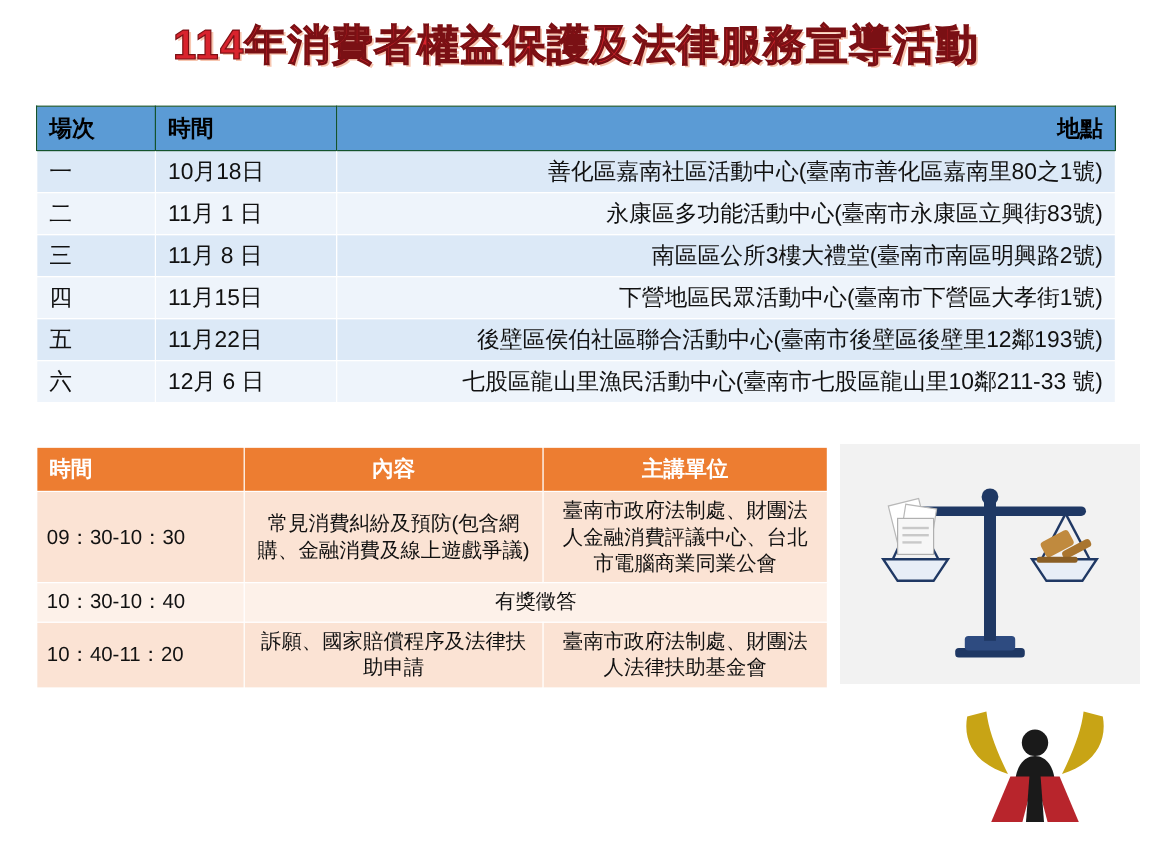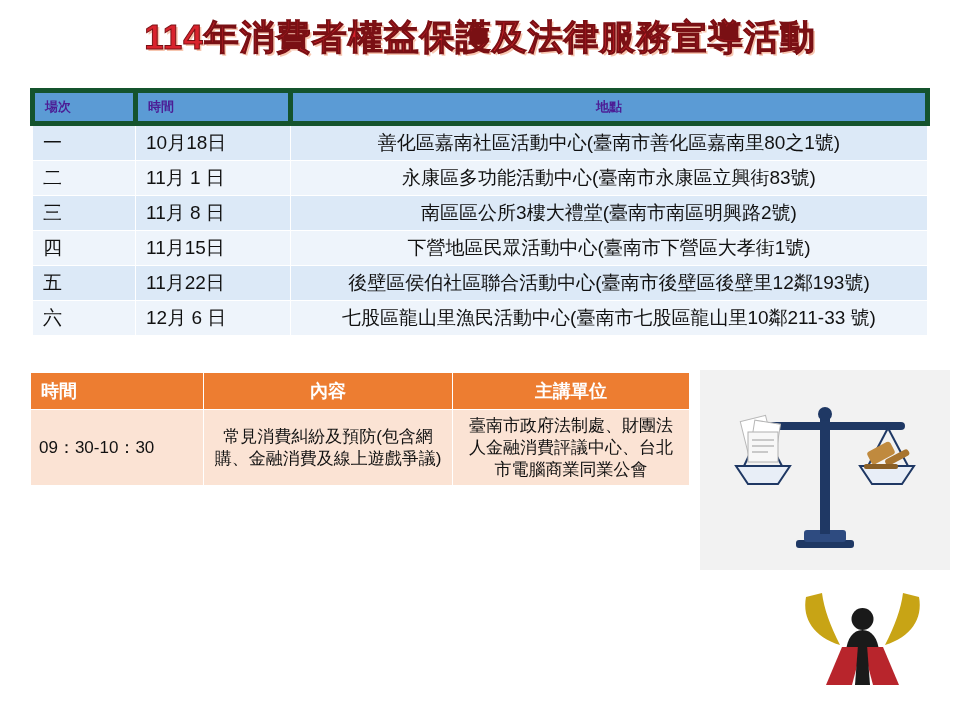--- a/index.html
+++ b/index.html
@@ -35,42 +35,42 @@
   .sched {
     position: absolute;
     top: 88px;
     left: 30px;
     width: 900px;
     border-collapse: collapse;
     table-layout: fixed;
   }
   .sched th {
     background: #5b9bd5;
-    color: #4c1d95;
-    font-size: 13px;
+    color: #000000;
+    font-size: 19px;
     font-weight: bold;
     text-align: left;
     padding: 5px 10px;
-    border: 5px solid #14532d;
+    border: 1px solid #14532d;
   }
   .sched td {
     font-size: 19px;
     color: #111111;
     padding: 4px 10px;
     border: 1px solid #ffffff;
     background: #dce9f7;
     white-space: nowrap;
     overflow: hidden;
   }
   .sched tr.alt td {
     background: #eef4fb;
   }
   .sched .c-sess { width: 78px; text-align: left; }
   .sched .c-time { width: 130px; text-align: left; }
-  .sched .c-place { text-align: center; }
+  .sched .c-place { text-align: right; }
 
   
   .agenda {
     position: absolute;
     top: 372px;
     left: 30px;
     width: 660px;
     border-collapse: collapse;
     table-layout: fixed;
   }
@@ -173,20 +173,29 @@
       <th class="c-c">內容</th>
       <th class="c-s">主講單位</th>
     </tr>
   </thead>
   <tbody>
     <tr>
       <td class="c-t">09：30-10：30</td>
       <td class="c-c">常見消費糾紛及預防(包含網購、金融消費及線上遊戲爭議)</td>
       <td class="c-s">臺南市政府法制處、財團法人金融消費評議中心、台北市電腦商業同業公會</td>
     </tr>
+    <tr class="alt">
+      <td class="c-t">10：30-10：40</td>
+      <td class="full" colspan="2">有獎徵答</td>
+    </tr>
+    <tr>
+      <td class="c-t">10：40-11：20</td>
+      <td class="c-c">訴願、國家賠償程序及法律扶助申請</td>
+      <td class="c-s">臺南市政府法制處、財團法人法律扶助基金會</td>
+    </tr>
   </tbody>
 </table>
 
 <div class="scales">
   <svg width="250" height="200" viewBox="0 0 250 200" xmlns="http://www.w3.org/2000/svg">
     <rect x="0" y="0" width="250" height="200" fill="#f2f2f2"></rect>
 
     <rect x="96" y="170" width="58" height="8" rx="3" fill="#1f3864"></rect>
     <rect x="104" y="160" width="42" height="12" rx="3" fill="#2e4b80"></rect>
 

